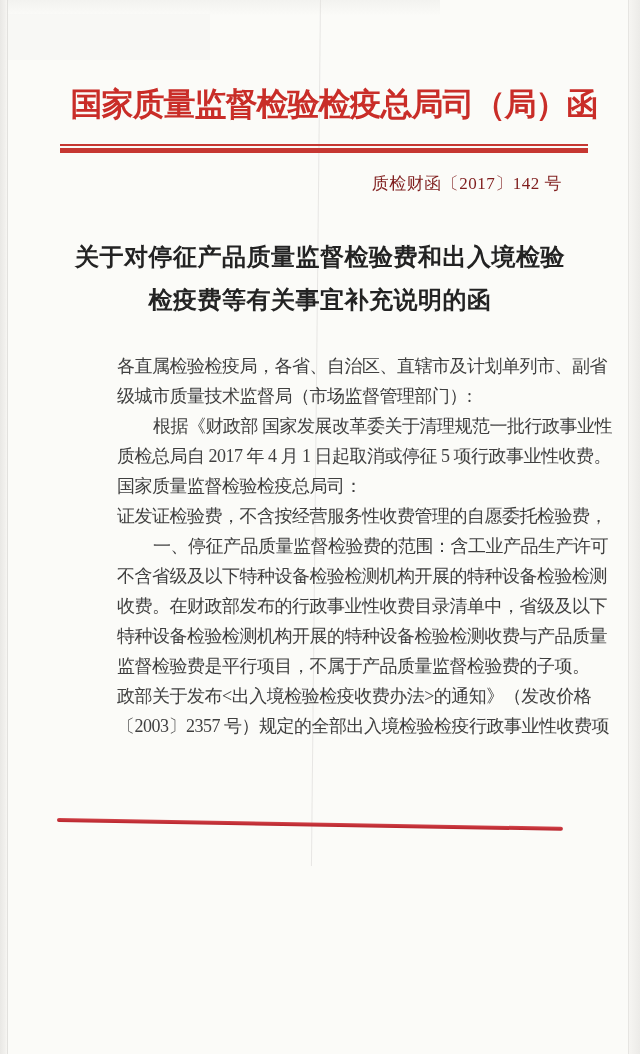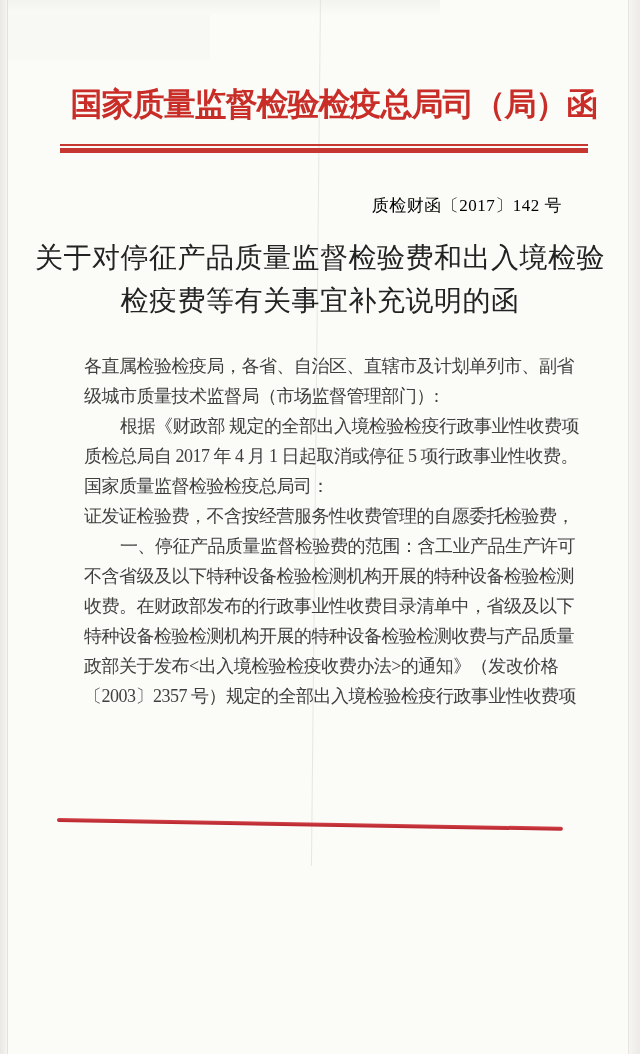--- a/index.html
+++ b/index.html
@@ -52,41 +52,41 @@
     color:var(--header-red);
     line-height:1.3;
   }
   .header-rule{position:absolute;left:60px;top:144px;width:528px;}
   .header-rule .rule-thin{height:2px;background:var(--rule-red);}
   .header-rule .rule-gap{height:2px;}
   .header-rule .rule-thick{height:5px;background:var(--rule-red);}
 
   
   .doc-number{
-    position:absolute;top:194px;right:78px;
-    font-size:17px;color:#000000;letter-spacing:0.5px;
+    position:absolute;top:172px;right:78px;
+    font-size:17px;color:#7f1d1d;letter-spacing:0.5px;
     white-space:nowrap;
   }
 
   
   .doc-title{
     position:absolute;top:236px;left:0;width:640px;
     text-align:center;color:#232323;
-    font-size:28px;font-weight:400;line-height:43px;
+    font-size:24px;font-weight:700;line-height:43px;
     letter-spacing:0.5px;
   }
 
   
   .doc-body{
     position:absolute;top:351px;left:84px;width:500px;
     font-size:18px;color:var(--body-text);
     letter-spacing:-0.5px;
   }
   .bline{
-    height:30px;line-height:30px;white-space:nowrap;
+    height:30px;line-height:30px;white-space:nowrap;margin-left:33px;
   }
   .bline.indent{padding-left:36px;}
 
   
   .bottom-rule{
     position:absolute;left:57px;top:818px;width:506px;height:4px;
     background:linear-gradient(to bottom,#d24a50 0%,var(--bottom-line-red) 35%,#b9262e 100%);
     transform:rotate(1deg);transform-origin:left center;
     border-radius:2px;
   }
@@ -114,27 +114,28 @@
 
   <div class="doc-title">
     <div>关于对停征产品质量监督检验费和出入境检验</div>
     <div>检疫费等有关事宜补充说明的函</div>
   </div>
 
   <div class="doc-body">
 
   <div class="bline">各直属检验检疫局，各省、自治区、直辖市及计划单列市、副省</div>
       <div class="bline">级城市质量技术监督局（市场监督管理部门）:</div>
-      <div class="bline indent">根据《财政部 规定的全部出入境检验检疫行政事业性收费项</div>
+      <div class="bline indent">根据《财政部 国家发展改革委关于清理规范一批行政事业性</div>
       <div class="bline">质检总局自 2017 年 4 月 1 日起取消或停征 5 项行政事业性收费。</div>
       <div class="bline">国家质量监督检验检疫总局司：</div>
       <div class="bline">证发证检验费，不含按经营服务性收费管理的自愿委托检验费，</div>
       <div class="bline indent">一、停征产品质量监督检验费的范围：含工业产品生产许可</div>
       <div class="bline">不含省级及以下特种设备检验检测机构开展的特种设备检验检测</div>
       <div class="bline">收费。在财政部发布的行政事业性收费目录清单中，省级及以下</div>
       <div class="bline">特种设备检验检测机构开展的特种设备检验检测收费与产品质量</div>
+      <div class="bline">监督检验费是平行项目，不属于产品质量监督检验费的子项。</div>
       <div class="bline">政部关于发布&lt;出入境检验检疫收费办法&gt;的通知》（发改价格</div>
       <div class="bline">〔2003〕2357 号）规定的全部出入境检验检疫行政事业性收费项</div>
     </div>
 
   <div class="bottom-rule"></div>
 
 </div>
 
 </body></html>

